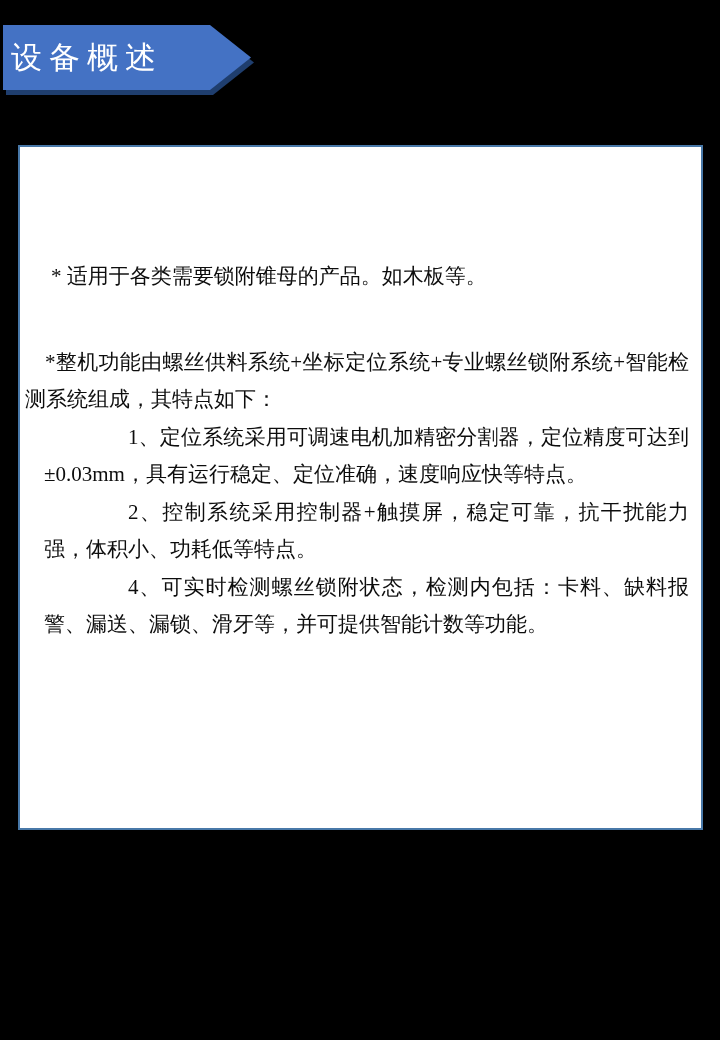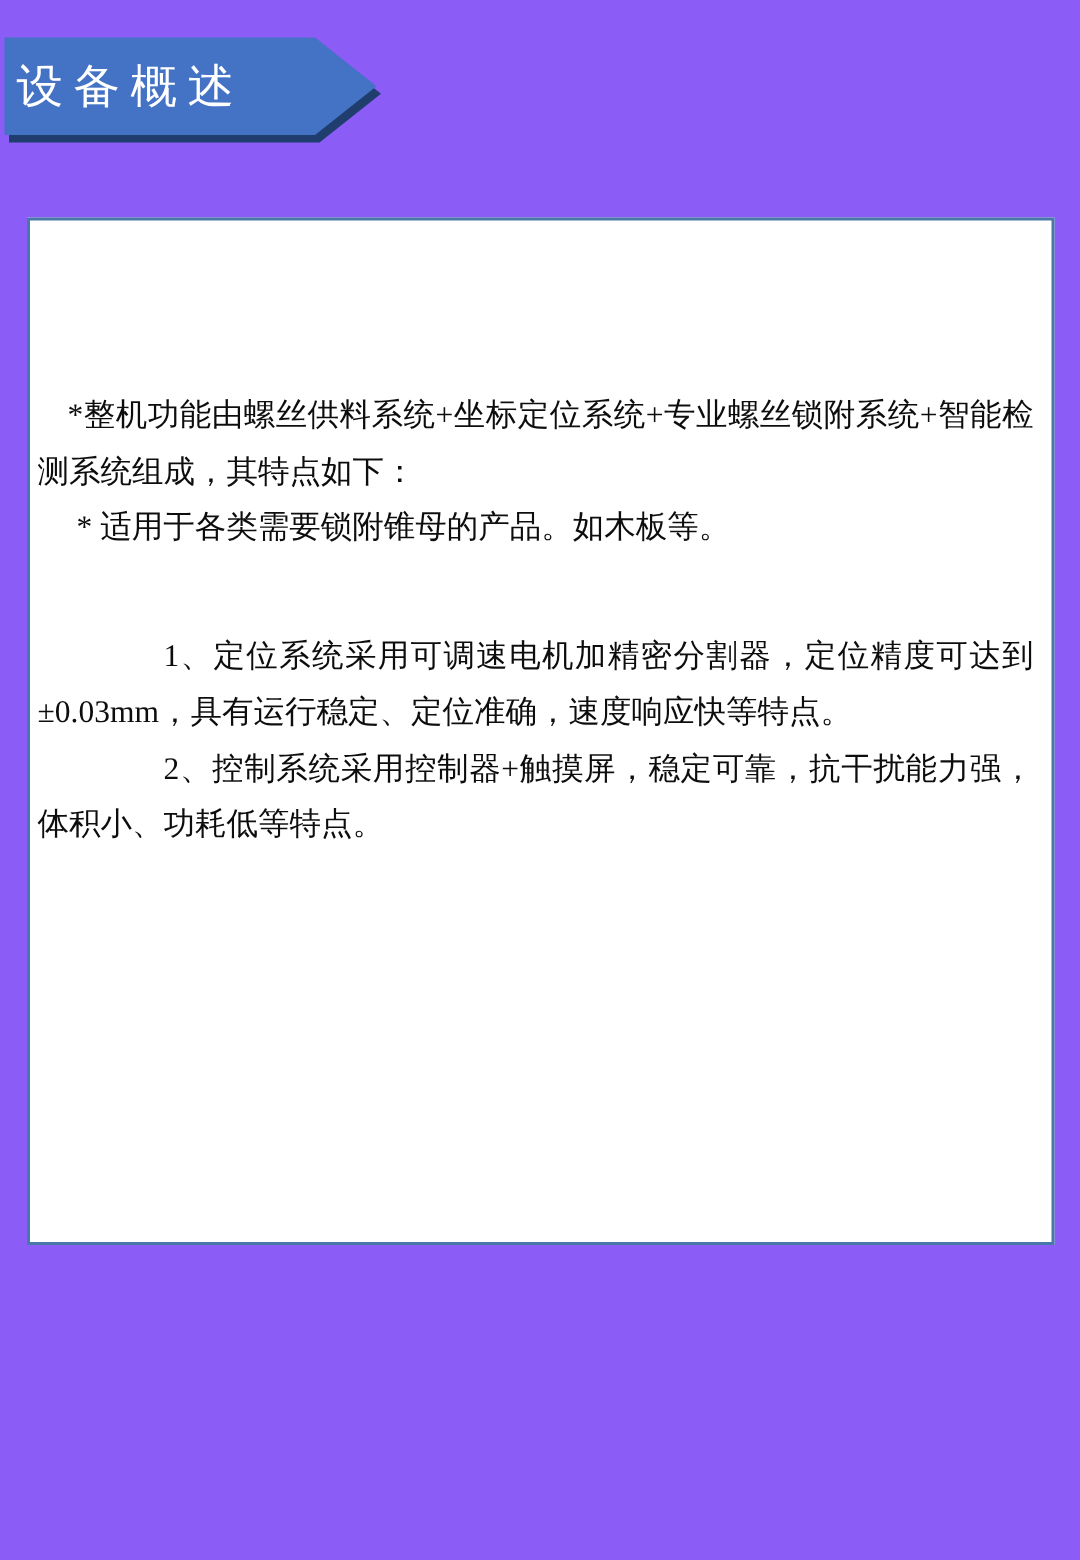--- a/index.html
+++ b/index.html
@@ -1,21 +1,21 @@
 <!DOCTYPE html>
 <html><head>
 <meta charset="utf-8">
 <style>
   * { margin: 0; padding: 0; box-sizing: border-box; }
   html, body { background: #ffffff; }
   .page {
     position: relative;
     width: 720px;
     height: 1040px;
-    background: #8b5cf6;
+    background: #000000;
     overflow: hidden;
     font-family: "Liberation Serif", "DejaVu Serif", serif;
   }
 
   
   .banner-wrap {
     position: absolute;
     left: 0;
     top: 18px;
     width: 262px;
@@ -52,37 +52,38 @@
     right: 0;
     padding: 111px 12px 0 5px;
     color: #0d0d0d;
     font-size: 21px;
     line-height: 37.5px;
     text-align: justify;
   }
   .para { margin: 0; }
   .para-intro  { text-indent: 26px; margin-bottom: 48px; }
   .para-lead   { text-indent: 20px; }
-  .para-item   { text-indent: 84px; }
+  .para-item   { text-indent: 84px; margin-left: 19px; }
 </style>
 </head>
 <body>
 
 <div class="page">
 
   <div class="banner-wrap">
     <svg class="banner-svg" width="262" height="84" viewBox="0 0 262 84">
       <polygon points="6,12 213,12 254,44.5 213,77 6,77" fill="#1f3e6e"></polygon>
       <polygon points="3,7 210,7 251,39.5 210,72 3,72" stroke-width="1" fill="#4472c4"></polygon>
     </svg>
     <div class="banner-title">设备概述</div>
   </div>
 
   <div class="content-box">
     <div class="content-text">
+      <p class="para para-intro">* 适用于各类需要锁附锥母的产品。如木板等。</p>
       <p class="para para-lead">*整机功能由螺丝供料系统+坐标定位系统+专业螺丝锁附系统+智能检测系统组成，其特点如下：</p>
-      <p class="para para-intro">* 适用于各类需要锁附锥母的产品。如木板等。</p>
       <p class="para para-item">1、定位系统采用可调速电机加精密分割器，定位精度可达到±0.03mm，具有运行稳定、定位准确，速度响应快等特点。</p>
       <p class="para para-item">2、控制系统采用控制器+触摸屏，稳定可靠，抗干扰能力强，体积小、功耗低等特点。</p>
+      <p class="para para-item">4、可实时检测螺丝锁附状态，检测内包括：卡料、缺料报警、漏送、漏锁、滑牙等，并可提供智能计数等功能。</p>
     </div>
   </div>
 
 </div>
 
 </body></html>

